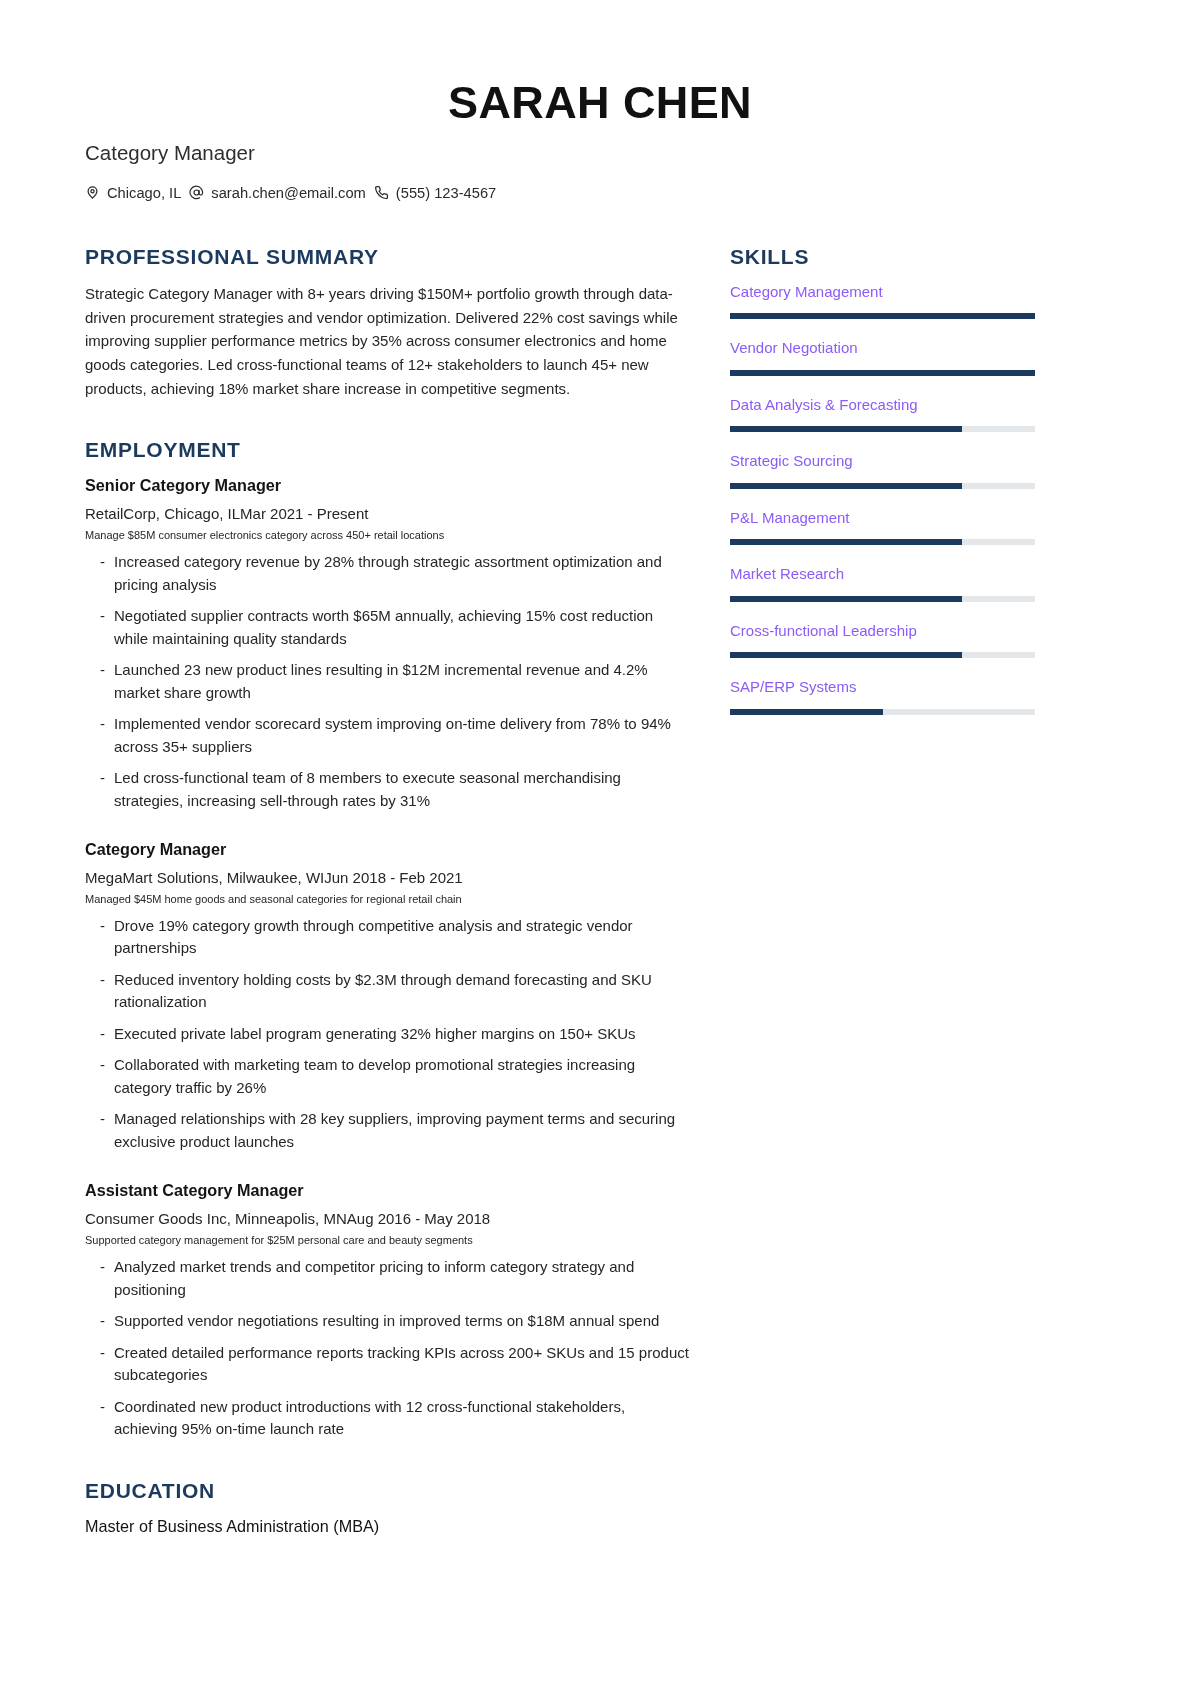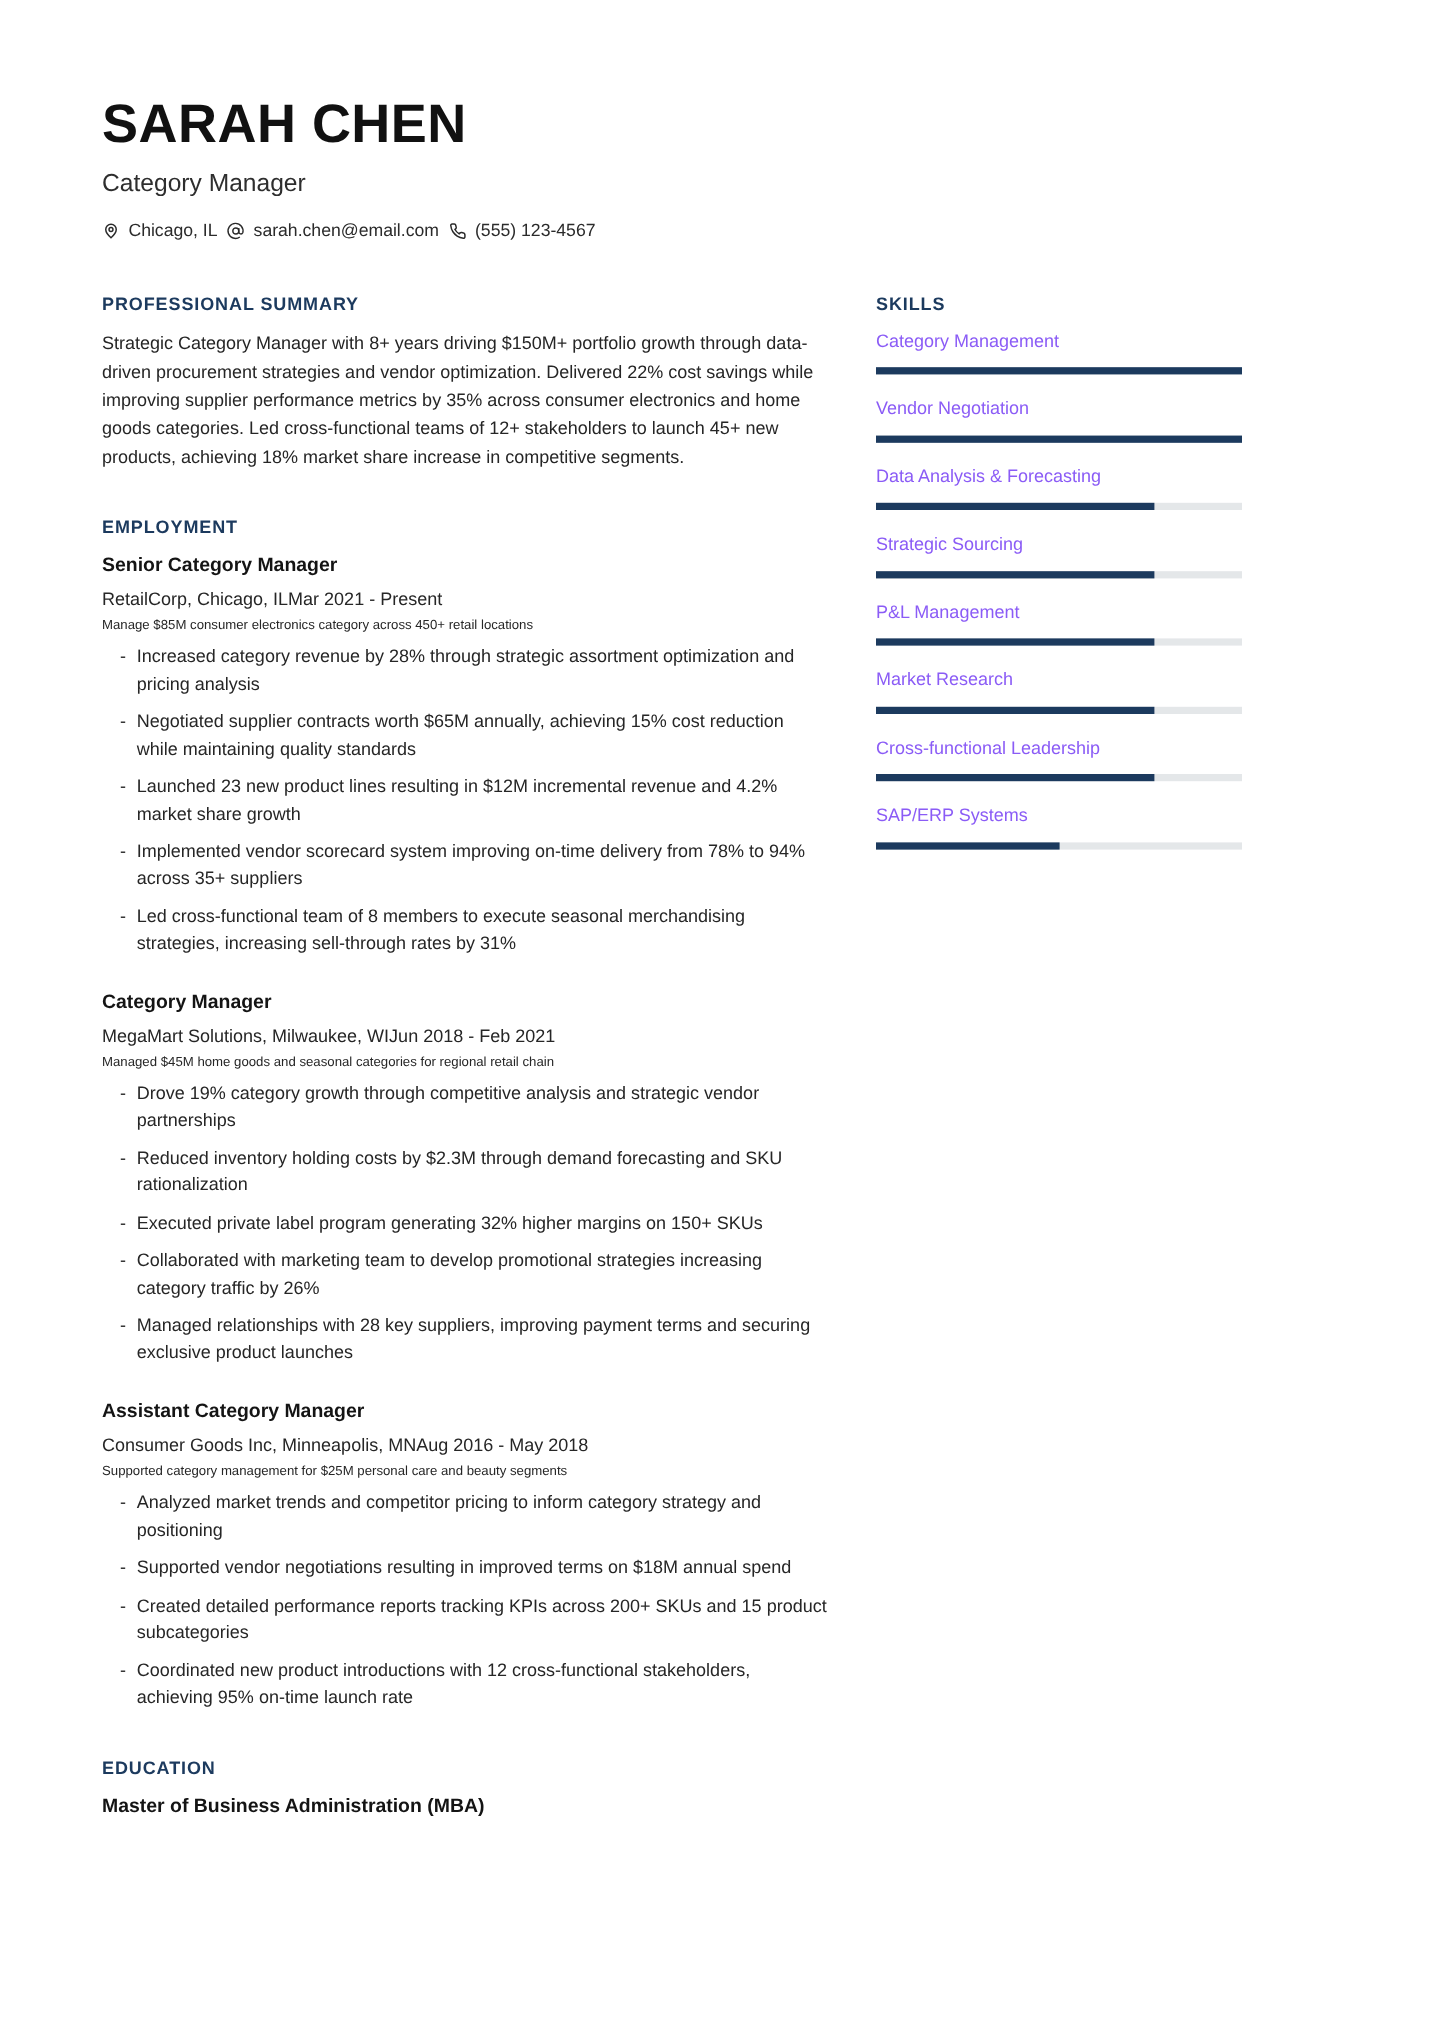--- a/index.html
+++ b/index.html
@@ -23,20 +23,21 @@
     padding: 78px 85px 40px 85px;
   }
 
   
   .hdr-name {
     font-size: 45px;
     font-weight: 700;
     letter-spacing: 0.4px;
     color: #111111;
     line-height: 1.12;
+    text-align: center;
   }
 
   .hdr-title {
     font-size: 20.5px;
     font-weight: 400;
     color: #2e2e2e;
     margin-top: 13px;
     line-height: 1.2;
   }
 
@@ -71,21 +72,21 @@
     display: flex;
     align-items: flex-start;
     margin-top: 44px;
   }
 
   .col-main { width: 605px; flex: 0 0 605px; }
   .col-side { width: 305px; flex: 0 0 305px; margin-left: 40px; }
 
   
   .sec-heading {
-    font-size: 15px;
+    font-size: 21px;
     font-weight: 700;
     letter-spacing: 0.75px;
     color: #1c3a5e;
     text-transform: uppercase;
     margin-bottom: 13px;
   }
 
   .sec + .sec { margin-top: 38px; }
 
   
@@ -142,21 +143,21 @@
     content: "-";
     position: absolute;
     left: 15px;
     top: 0;
     color: #262626;
   }
 
   
   .edu-degree {
     font-size: 16.2px;
-    font-weight: 700;
+    font-weight: 400;
     color: #141414;
     line-height: 1.3;
   }
 
   
   .skill { margin-bottom: 0; }
 
   .skill-name {
     font-size: 15px;
     color: #8b5cf6;

